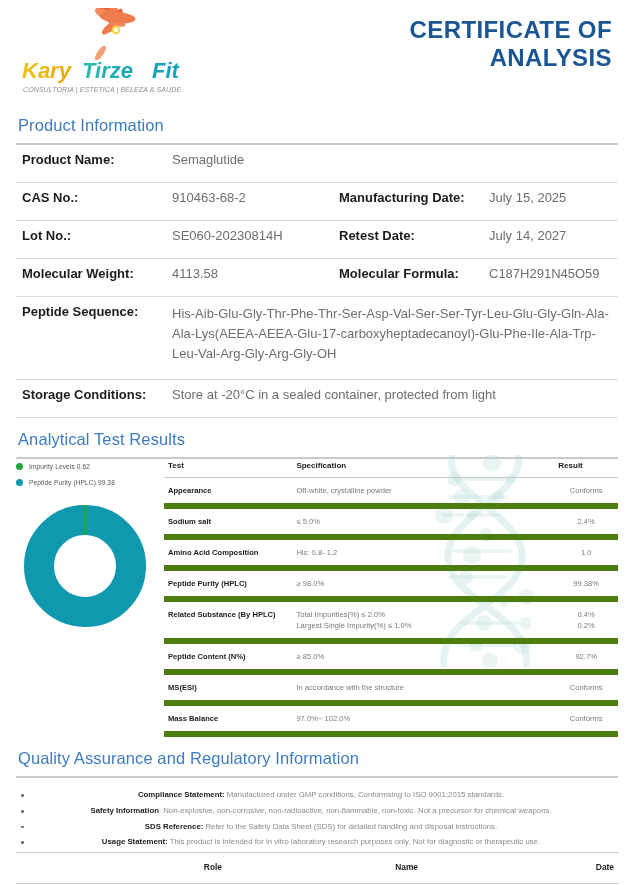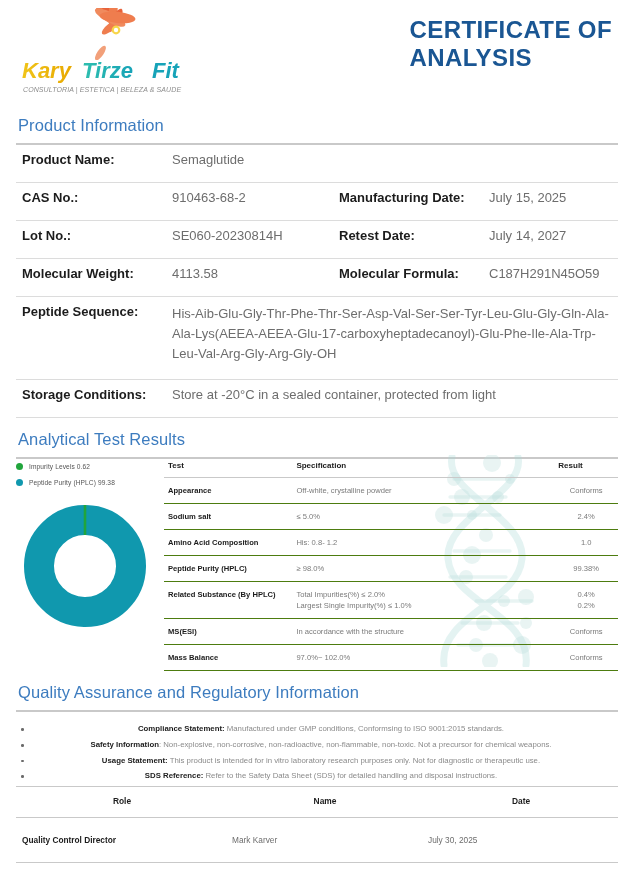--- a/index.html
+++ b/index.html
@@ -11,21 +11,21 @@
     overflow: hidden;
   }
   .page { position: relative; width: 634px; height: 885px; padding: 0 16px; }
 
   
   .header { display: flex; align-items: flex-start; justify-content: space-between; padding-top: 6px; height: 104px; }
   .logo-block { width: 210px; position: relative; padding-top: 2px; }
   .logo-flower { width: 210px; height: 52px; display: block; }
   .logo-word { width: 200px; height: 26px; display: block; margin-left: 4px; margin-top: -2px; }
   .logo-tag { width: 200px; height: 11px; display: block; margin-left: 4px; margin-top: 0px; }
-  .doc-title { text-align: left; padding-top: 10px; padding-right: 6px; }
+  .doc-title { text-align: right; padding-top: 10px; padding-right: 6px; }
   .doc-title div {
     font-size: 24px; font-weight: bold; letter-spacing: 0.4px;
     color: #1a5693; line-height: 1.18;
   }
 
   
   .section-title {
     font-size: 16.5px; font-weight: normal; color: #3d7cbf;
     margin: 12px 0 8px 2px; letter-spacing: 0.1px;
   }
@@ -53,21 +53,21 @@
 
   .test-col { flex: 1; position: relative; }
   .watermark { position: absolute; right: 54px; top: -4px; pointer-events: none; }
 
   .test-table { position: relative; z-index: 2; }
   .test-table th {
     text-align: left; font-size: 8px; font-weight: bold; color: #1c1c1c;
     padding: 2px 4px 7px 4px; border-bottom: 1.5px solid #c9c9c9; margin-top: 36px;
   }
   .test-table td {
-    font-size: 7.6px; padding: 7px 4px; border-bottom: 1px solid #4d7c0f;
+    font-size: 7.6px; padding: 7px 4px; border-bottom: 6px solid #4d7c0f;
     vertical-align: top; line-height: 1.45;
   }
   .test-table td.t-name { font-weight: bold; color: #1c1c1c; width: 125px; }
   .test-table td.t-spec { color: #7a7a7a; width: 255px; }
   .test-table td.t-res { color: #7a7a7a; text-align: center; width: 62px; }
 
   
   .qa-rule { height: 2px; background: #c9c9c9; margin-bottom: 11px; }
   ul.qa { list-style: none; padding-left: 14px; text-align: center; }
   ul.qa li {
@@ -76,21 +76,21 @@
   }
   ul.qa li::before {
     content: ""; position: absolute; left: -9px; top: 5px;
     width: 2.6px; height: 2.6px; border-radius: 50%; background: #6b6b6b;
   }
   ul.qa li b { color: #1c1c1c; font-weight: bold; }
 
   
   .appr-table { margin-top: 2px; }
   .appr-table th {
-    text-align: center; font-size: 8.4px; font-weight: bold; color: #1c1c1c;
+    text-align: right; font-size: 8.4px; font-weight: bold; color: #1c1c1c;
     padding: 9px 4px 11px 6px;
     border-top: 1.6px solid #c9c9c9; border-bottom: 1.6px solid #c9c9c9;
   }
   .appr-table td {
     font-size: 8.3px; padding: 17px 4px 17px 6px; border-bottom: 1.4px solid #c9c9c9;
   }
   .appr-table td.a-role { font-weight: bold; color: #1c1c1c; width: 210px; }
   .appr-table td.a-name { color: #6d6d6d; width: 196px; }
   .appr-table td.a-date { color: #6d6d6d; }
 </style>
@@ -273,20 +273,25 @@
             <td class="t-res">99.38%</td>
           </tr>
           <tr>
             <td class="t-name">Related Substance (By HPLC)</td>
             <td class="t-spec" style="white-space:pre-line">Total Impurities(%) ≤ 2.0%
 Largest Single Impurity(%) ≤ 1.0%</td>
             <td class="t-res" style="white-space:pre-line">0.4%
 0.2%</td>
           </tr>
           <tr>
+            <td class="t-name">Peptide Content (N%)</td>
+            <td class="t-spec">≥ 85.0%</td>
+            <td class="t-res">92.7%</td>
+          </tr>
+          <tr>
             <td class="t-name">MS(ESI)</td>
             <td class="t-spec">In accordance with the structure</td>
             <td class="t-res">Conforms</td>
           </tr>
           <tr>
             <td class="t-name">Mass Balance</td>
             <td class="t-spec">97.0%~ 102.0%</td>
             <td class="t-res">Conforms</td>
           </tr>
         </tbody>
@@ -298,24 +303,24 @@
   <div class="qa-rule"></div>
 
   <ul class="qa">
     <li>
       <b>Compliance Statement:</b><span> Manufactured under GMP conditions, Conformsing to ISO 9001:2015 standards.</span>
     </li>
     <li>
       <b>Safety Information</b><span>: Non-explosive, non-corrosive, non-radioactive, non-flammable, non-toxic. Not a precursor for chemical weapons.</span>
     </li>
     <li>
-      <b>Usage Statement:</b><span> This product is intended for in vitro laboratory research purposes only. Not for diagnostic or therapeutic use.</span>
+      <b>SDS Reference:</b><span> Refer to the Safety Data Sheet (SDS) for detailed handling and disposal instructions.</span>
     </li>
     <li>
-      <b>SDS Reference:</b><span> Refer to the Safety Data Sheet (SDS) for detailed handling and disposal instructions.</span>
+      <b>Usage Statement:</b><span> This product is intended for in vitro laboratory research purposes only. Not for diagnostic or therapeutic use.</span>
     </li>
   </ul>
 
 
   <table class="appr-table">
     <thead>
       <tr>
         <th>Role</th>
         <th>Name</th>
         <th>Date</th>

